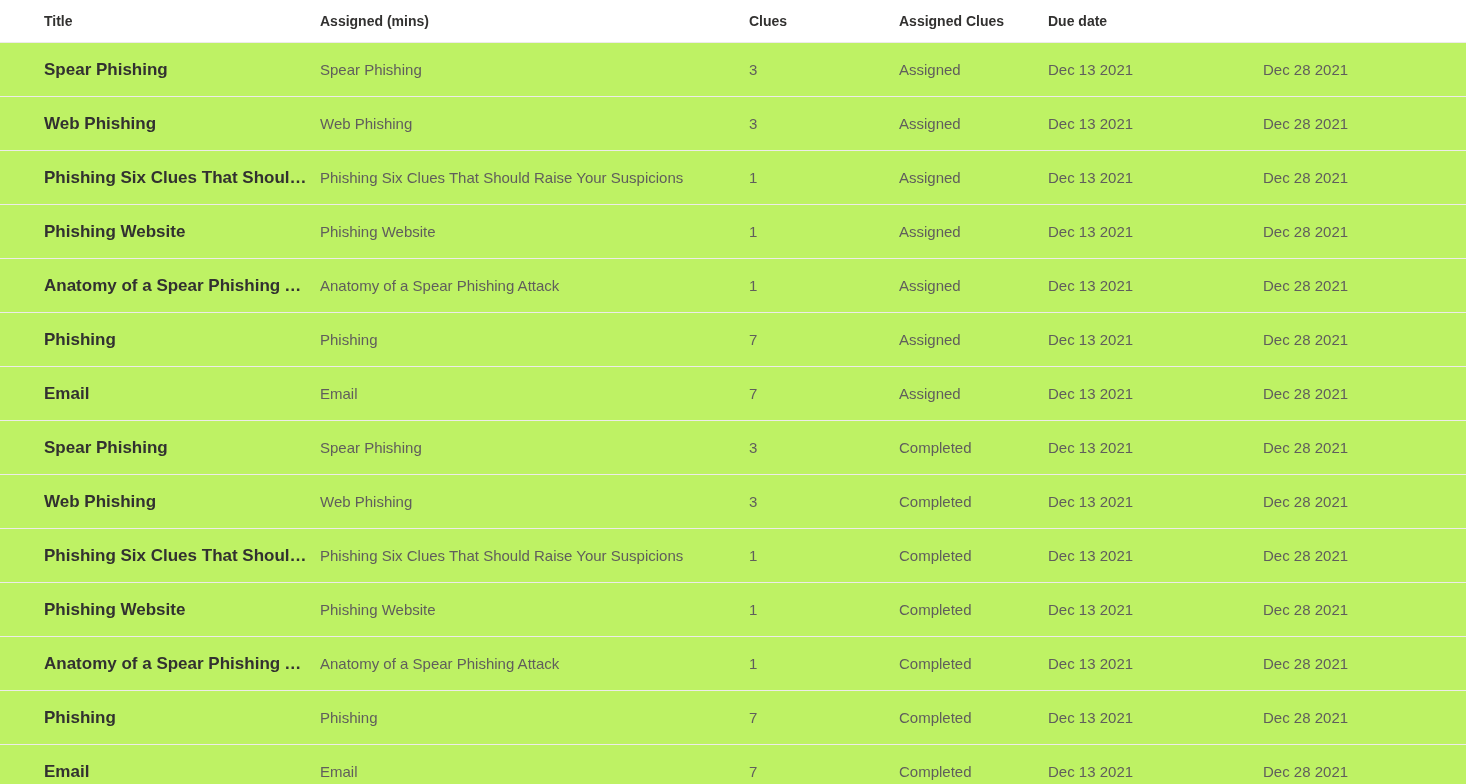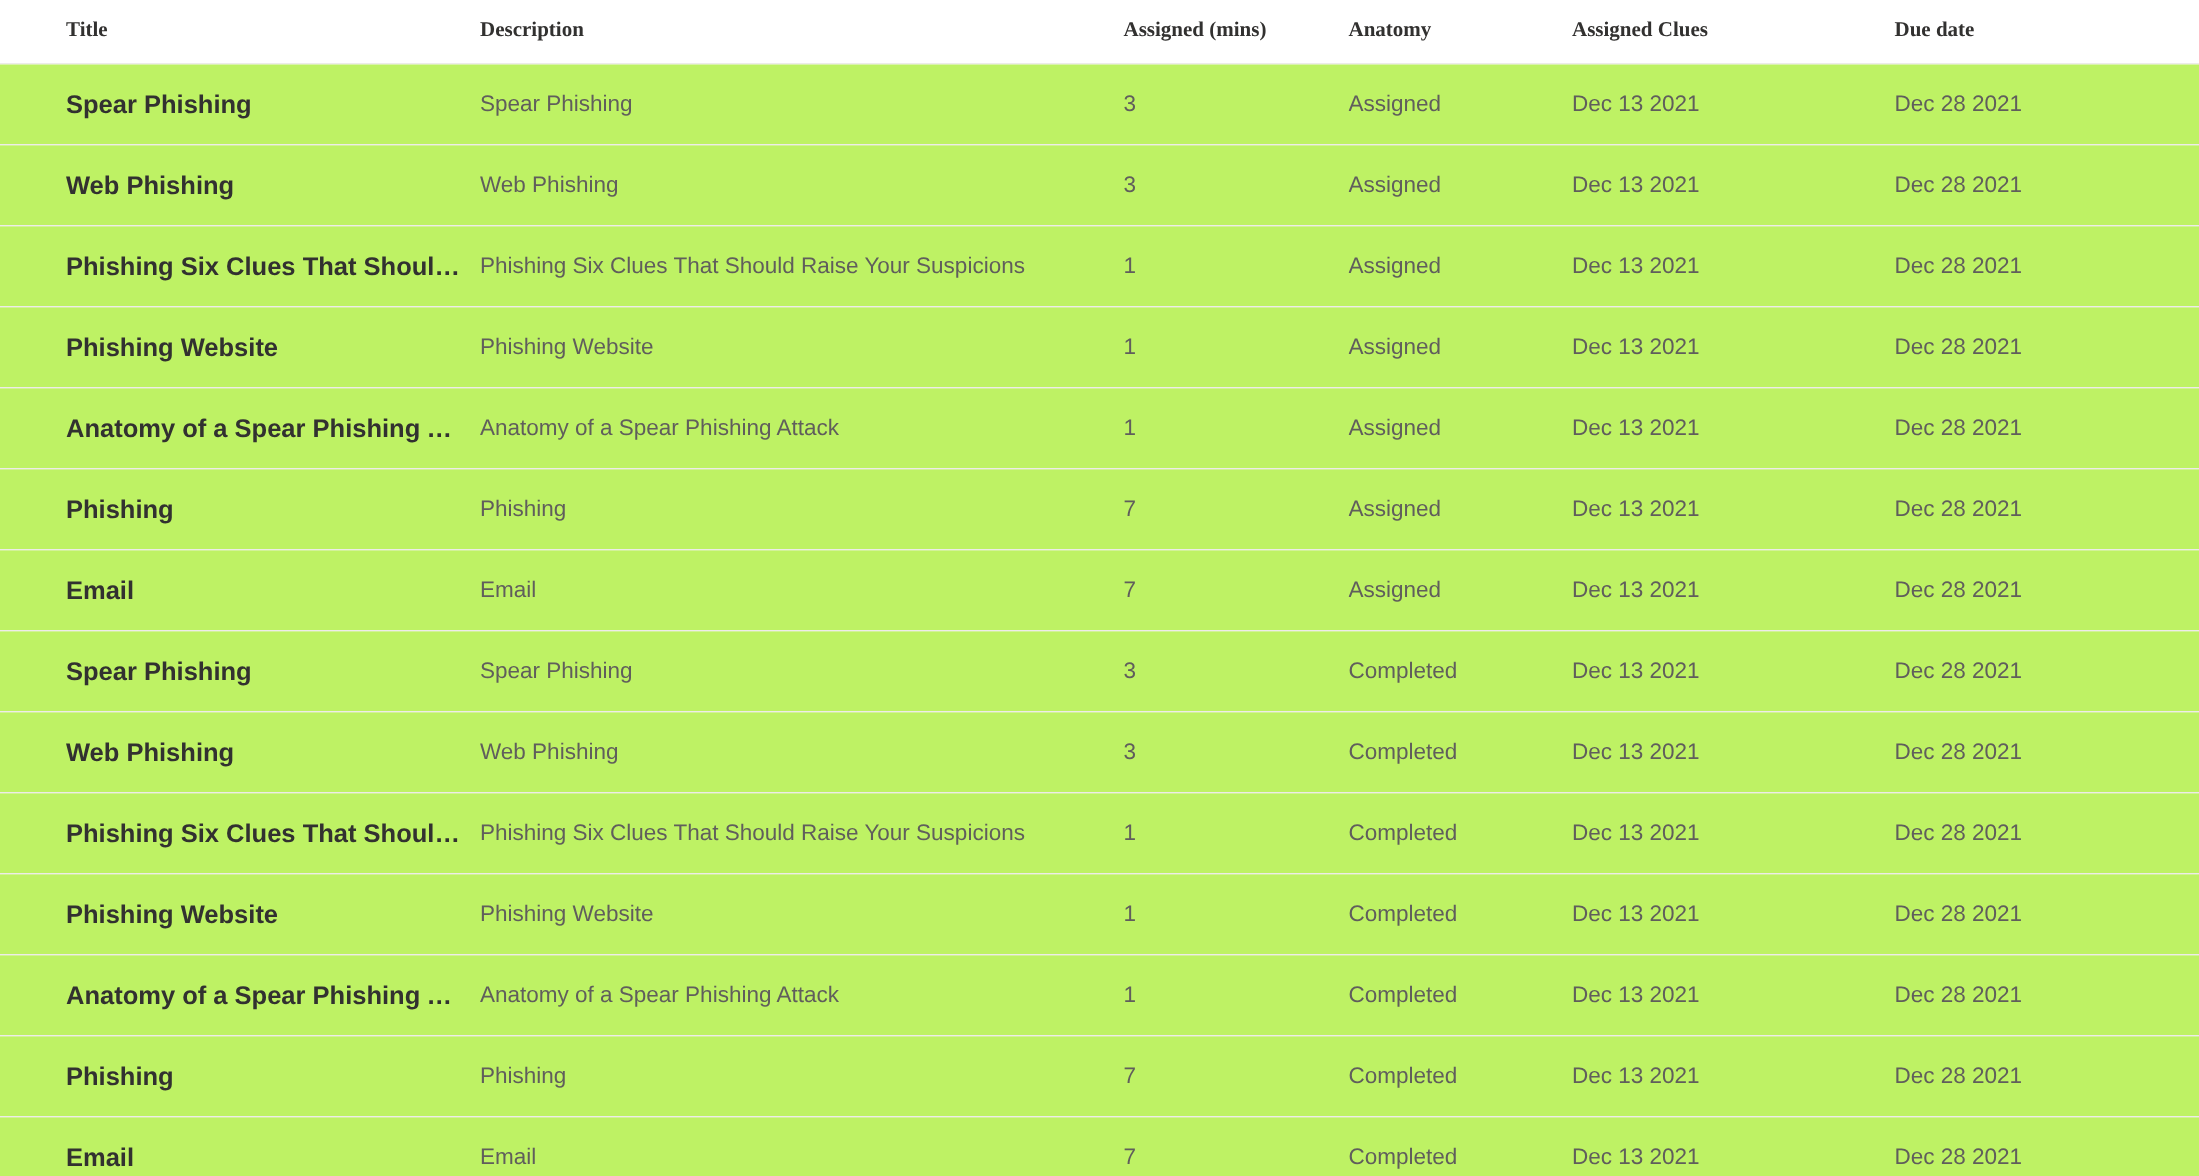--- a/index.html
+++ b/index.html
@@ -29,21 +29,20 @@
     height: 43px;
     border-bottom: 1px solid #edebe9;
   }
   .th {
     font-size: 14px;
     font-weight: 600;
     color: #323130;
     padding-right: 10px;
     white-space: nowrap;
     cursor: pointer;
-    font-family: Liberation Serif, serif;
   }
   .tr {
     height: 54px;
     border-bottom: 1px solid #edebe9;
     background: #bef264;
   }
   .td {
     font-size: 15px;
     color: #605e5c;
     padding-right: 10px;
@@ -58,23 +57,22 @@
   }
 </style>
 </head>
 <body>
 
 <div class="page">
   <div class="table">
 
     <div class="grid-row thead">
       <div class="th">Title</div>
-      <div class="th">Description</div>
       <div class="th">Assigned (mins)</div>
-      <div class="th">Anatomy</div>
+      <div class="th">Clues</div>
       <div class="th">Assigned Clues</div>
       <div class="th">Due date</div>
     </div>
 
     <div class="tbody">
 
         <div class="grid-row tr">
           <div class="td title-cell">Spear Phishing</div>
           <div class="td">Spear Phishing</div>
           <div class="td">3</div>

